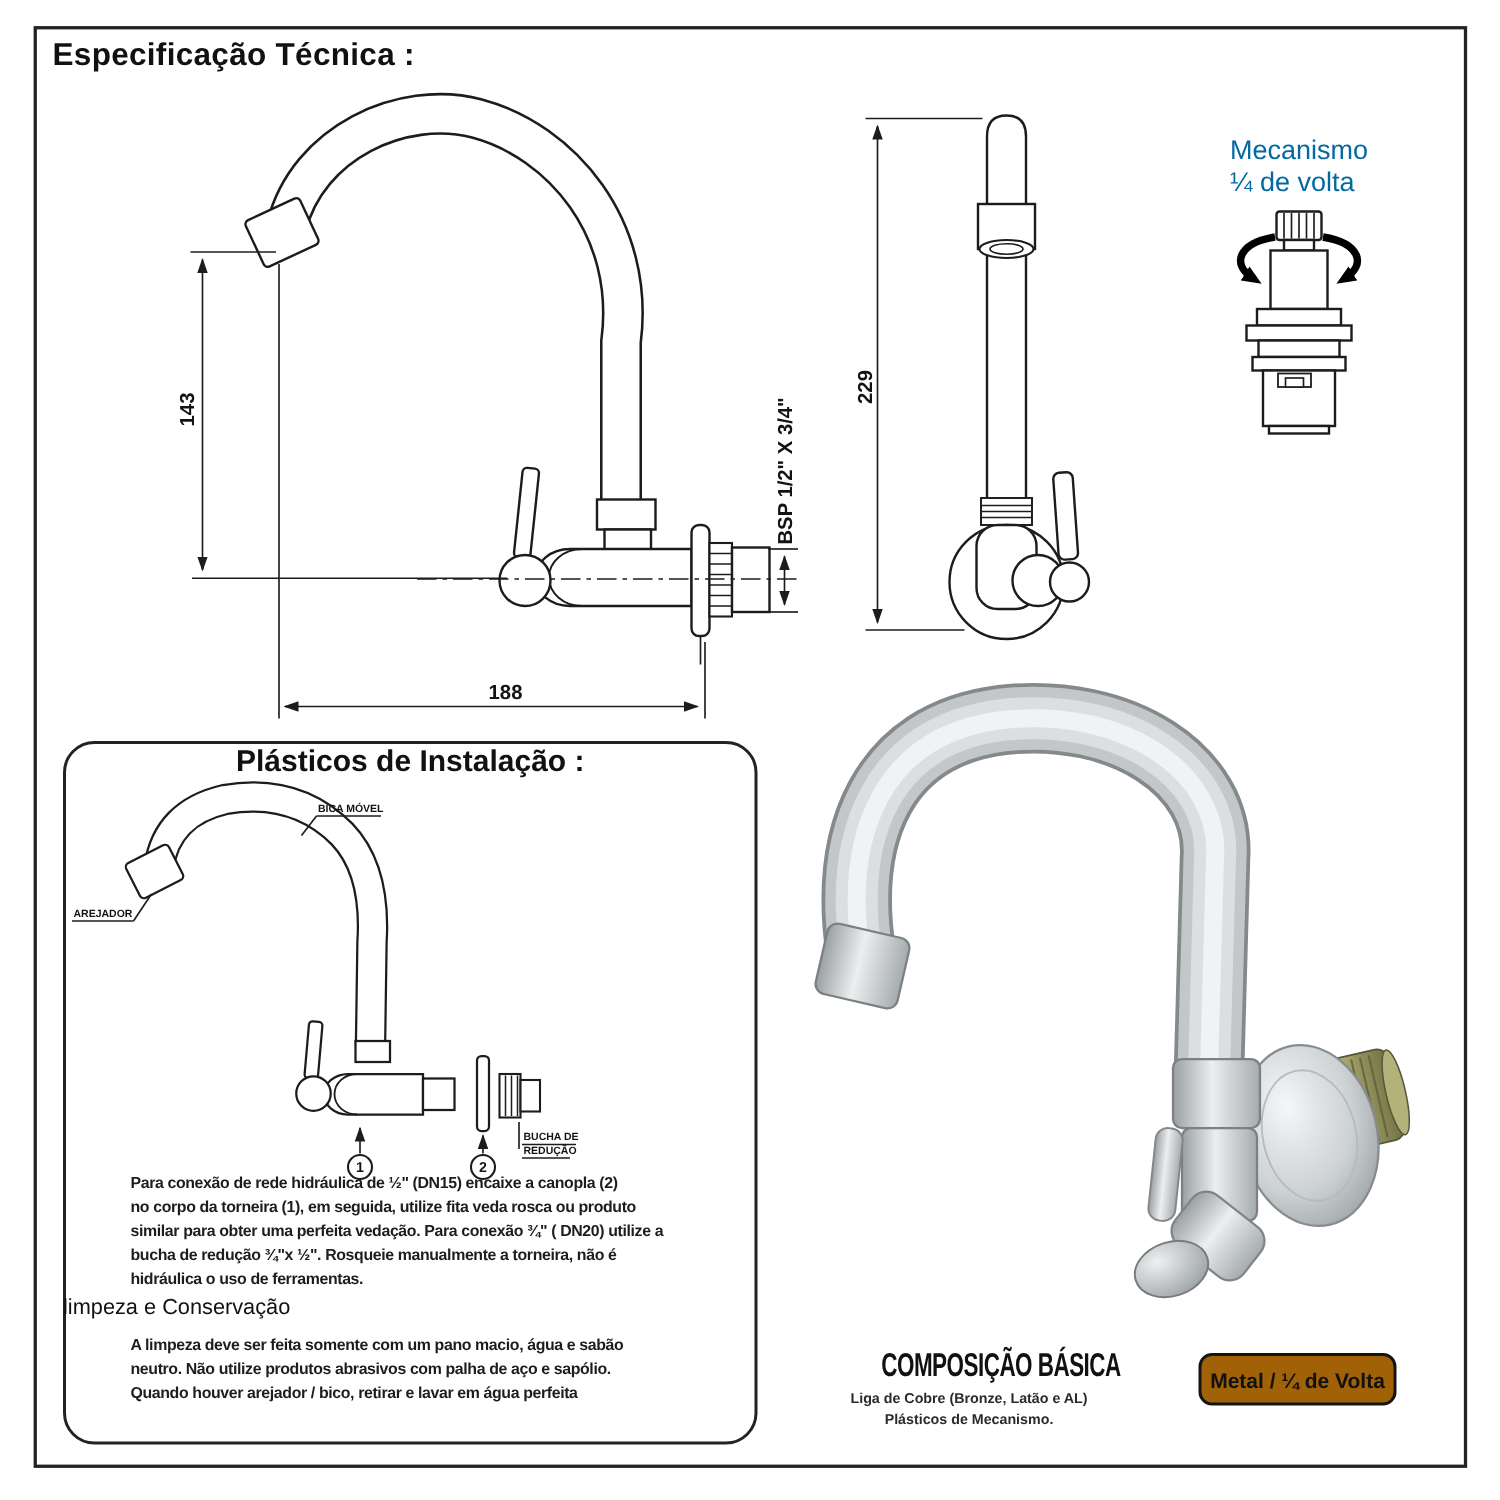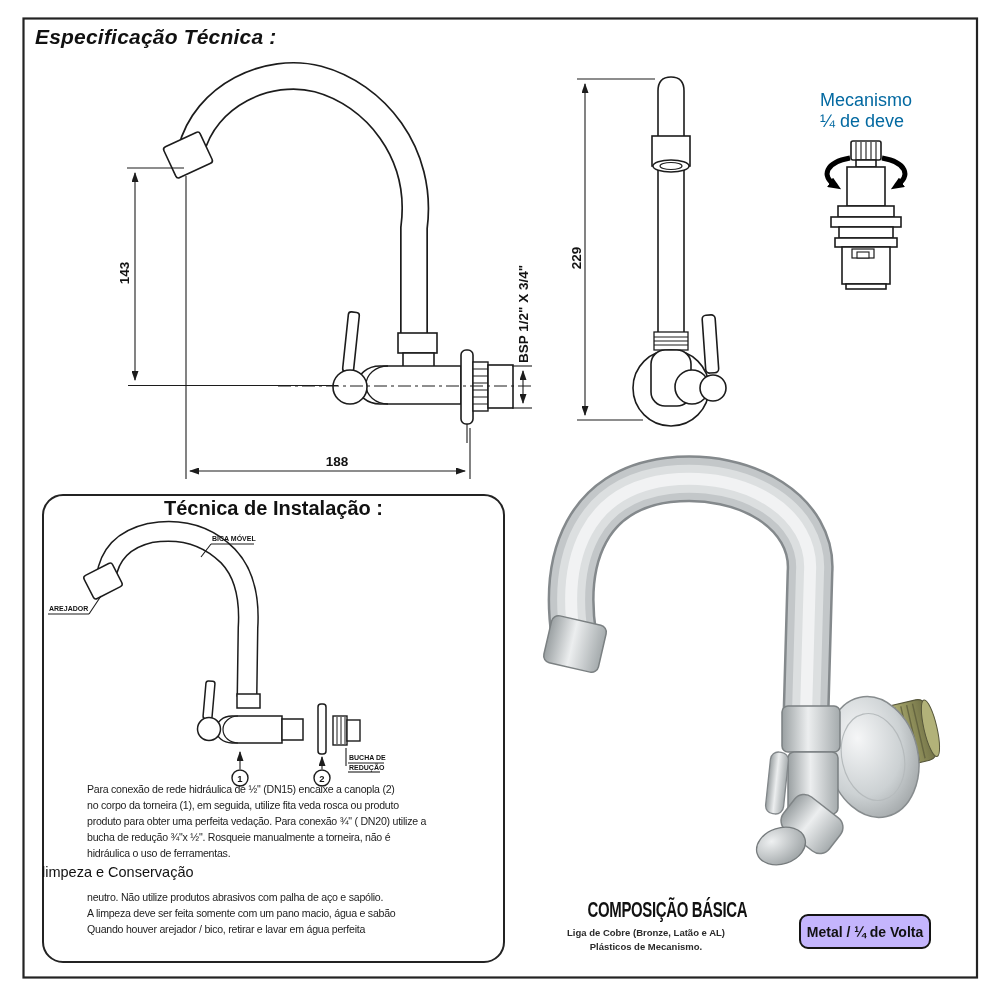--- a/index.html
+++ b/index.html
@@ -1,35 +1,35 @@
 <!DOCTYPE html>
 <html><head>
 <meta charset="utf-8">
 <style>
   html,body{margin:0;padding:0;background:#fff;}
   #sheet{position:relative;width:1000px;height:1000px;background:#fff;overflow:hidden;
          font-family:"Liberation Sans",sans-serif;color:#111;}
   .abs{position:absolute;}
   #art{position:absolute;left:0;top:0;}
-  .page-title{left:35px;top:25px;font-size:21px;font-weight:700;letter-spacing:.2px;font-style:italic;}
+  .page-title{left:35px;top:25px;font-size:21px;font-weight:700;letter-spacing:.2px;}
   .mech-label{left:820px;top:90px;font-size:18px;line-height:21px;color:#0369a1;}
   .inst-title{left:42px;top:497px;width:463px;text-align:center;font-size:20px;font-weight:700;}
-  .para{left:87px;width:386px;font-weight:400;font-size:10.6px;letter-spacing:-.25px;
+  .para{left:87px;width:386px;font-weight:700;font-size:10.6px;letter-spacing:-.25px;
         line-height:16px;white-space:nowrap;color:#1d1d1d;}
   .para1{top:781px;}
   .para2{top:889px;}
   .subhead{left:42px;top:864px;width:463px;text-align:left;font-size:14.5px;font-weight:400;}
   .comp{left:560px;width:172px;text-align:center;font-weight:bold;}
   .comp-title{top:897px;font-size:22px;font-weight:700;letter-spacing:-.5px;
               transform:scaleX(.68);transform-origin:50% 50%;white-space:nowrap;}
   .comp-l1{top:927px;font-size:9.5px;color:#2a2a2a;white-space:nowrap;}
   .comp-l2{top:941px;font-size:9.5px;color:#2a2a2a;white-space:nowrap;}
   .badge{left:799px;top:902px;width:128px;height:31px;border:2.5px solid #141414;border-radius:9px;
          display:flex;align-items:center;justify-content:center;font-size:14px;font-weight:700;
-         background:#c4b5fd;white-space:nowrap;margin-top:12px;}
+         background:#a16207;white-space:nowrap;}
   .dim{font:700 13.5px "Liberation Sans",sans-serif;fill:#131313;}
   .tiny{font:700 7px "Liberation Sans",sans-serif;fill:#131313;}
   .callout{font:700 9.5px "Liberation Sans",sans-serif;fill:#131313;}
 </style>
 </head>
 <body>
 
 <div id="sheet">
 
   <svg id="art" width="1000" height="1000" viewBox="0 0 1000 1000">
@@ -218,38 +218,38 @@
       <g transform="rotate(-18 781 846)">
         <ellipse cx="781" cy="846" rx="25" ry="18" fill="url(#gBall)" stroke="#767b7d" stroke-width="1.3"></ellipse>
       </g>
     </g>
   </svg>
 
   <div class="abs page-title">Especificação Técnica :</div>
 
   <div class="abs mech-label">
     <div>Mecanismo</div>
-    <div>¼ de deve</div>
+    <div>¼ de volta</div>
   </div>
 
-  <div class="abs inst-title">Técnica de Instalação :</div>
+  <div class="abs inst-title">Plásticos de Instalação :</div>
 
   <div class="abs para para1">
     <div>Para conexão de rede hidráulica de ½" (DN15) encaixe a canopla (2)</div>
     <div>no corpo da torneira (1), em seguida, utilize fita veda rosca ou produto</div>
-    <div>produto para obter uma perfeita vedação. Para conexão ¾" ( DN20) utilize a</div>
+    <div>similar para obter uma perfeita vedação. Para conexão ¾" ( DN20) utilize a</div>
     <div>bucha de redução ¾"x ½".  Rosqueie manualmente a torneira, não é</div>
     <div>hidráulica o uso de ferramentas.</div>
   </div>
 
   <div class="abs subhead">limpeza e Conservação</div>
 
   <div class="abs para para2">
+    <div>A limpeza deve ser feita somente com um pano macio, água e sabão</div>
     <div>neutro. Não utilize produtos  abrasivos com palha de aço e sapólio.</div>
-    <div>A limpeza deve ser feita somente com um pano macio, água e sabão</div>
     <div>Quando houver arejador / bico, retirar e lavar em água perfeita</div>
   </div>
 
   <div class="abs comp comp-title">COMPOSIÇÃO BÁSICA</div>
   <div class="abs comp comp-l1">Liga de Cobre (Bronze, Latão e AL)</div>
   <div class="abs comp comp-l2">Plásticos de Mecanismo.</div>
 
   <div class="abs badge">Metal / ¼ de Volta</div>
 </div>
 

